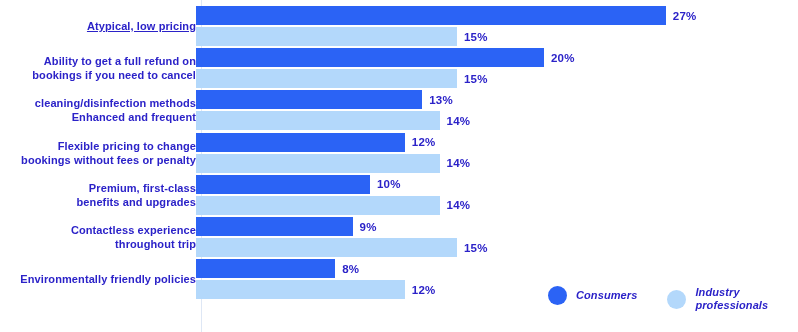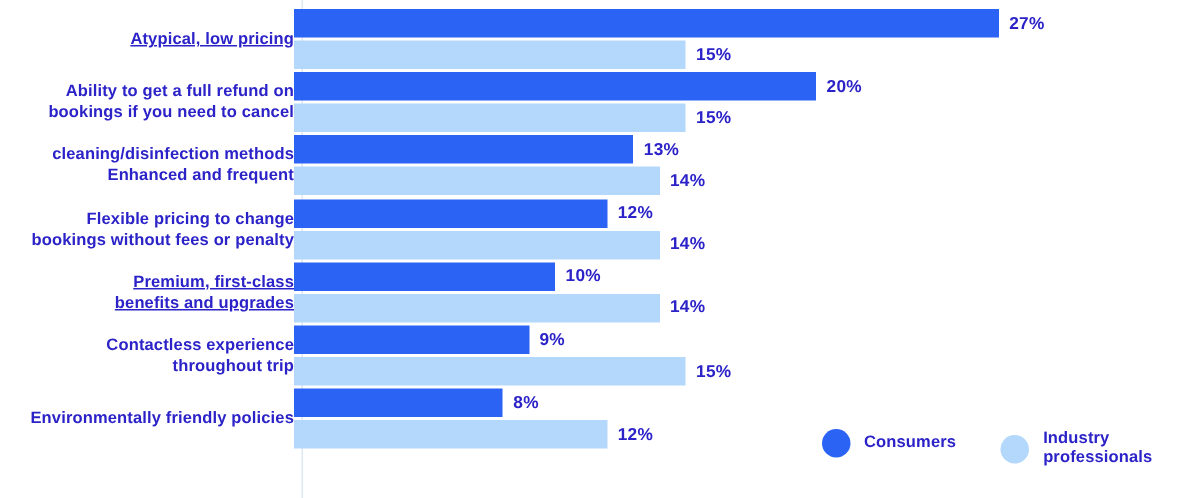--- a/index.html
+++ b/index.html
@@ -90,20 +90,21 @@
     left: 548px;
     top: 286px;
     display: flex;
     align-items: flex-start;
     gap: 30px;
   }
   .legend-item {
     display: flex;
     align-items: center;
     gap: 9px;
+    font-style: italic;
   }
   .legend-swatch {
     width: 19px;
     height: 19px;
     border-radius: 50%;
     flex: 0 0 auto;
   }
   .legend-swatch.consumers { background: #2B63F5; }
   .legend-swatch.industry  { background: #B3D8FB; }
   .legend-label {
@@ -129,21 +130,21 @@
         <div>bookings if you need to cancel</div>
       </div>
       <div class="cat-label" style="top: 96.4px;">
         <div>cleaning/disinfection methods</div>
         <div>Enhanced and frequent</div>
       </div>
       <div class="cat-label" style="top: 138.6px;">
         <div>Flexible pricing to change</div>
         <div>bookings without fees or penalty</div>
       </div>
-      <div class="cat-label" style="top: 180.8px; text-decoration: underline;">
+      <div class="cat-label" style="top: 180.8px;">
         <div>Premium, first-class</div>
         <div>benefits and upgrades</div>
       </div>
       <div class="cat-label" style="top: 223px;">
         <div>Contactless experience</div>
         <div>throughout trip</div>
       </div>
       <div class="cat-label" style="top: 272.2px;">
         <div>Environmentally friendly policies</div>
       </div>

